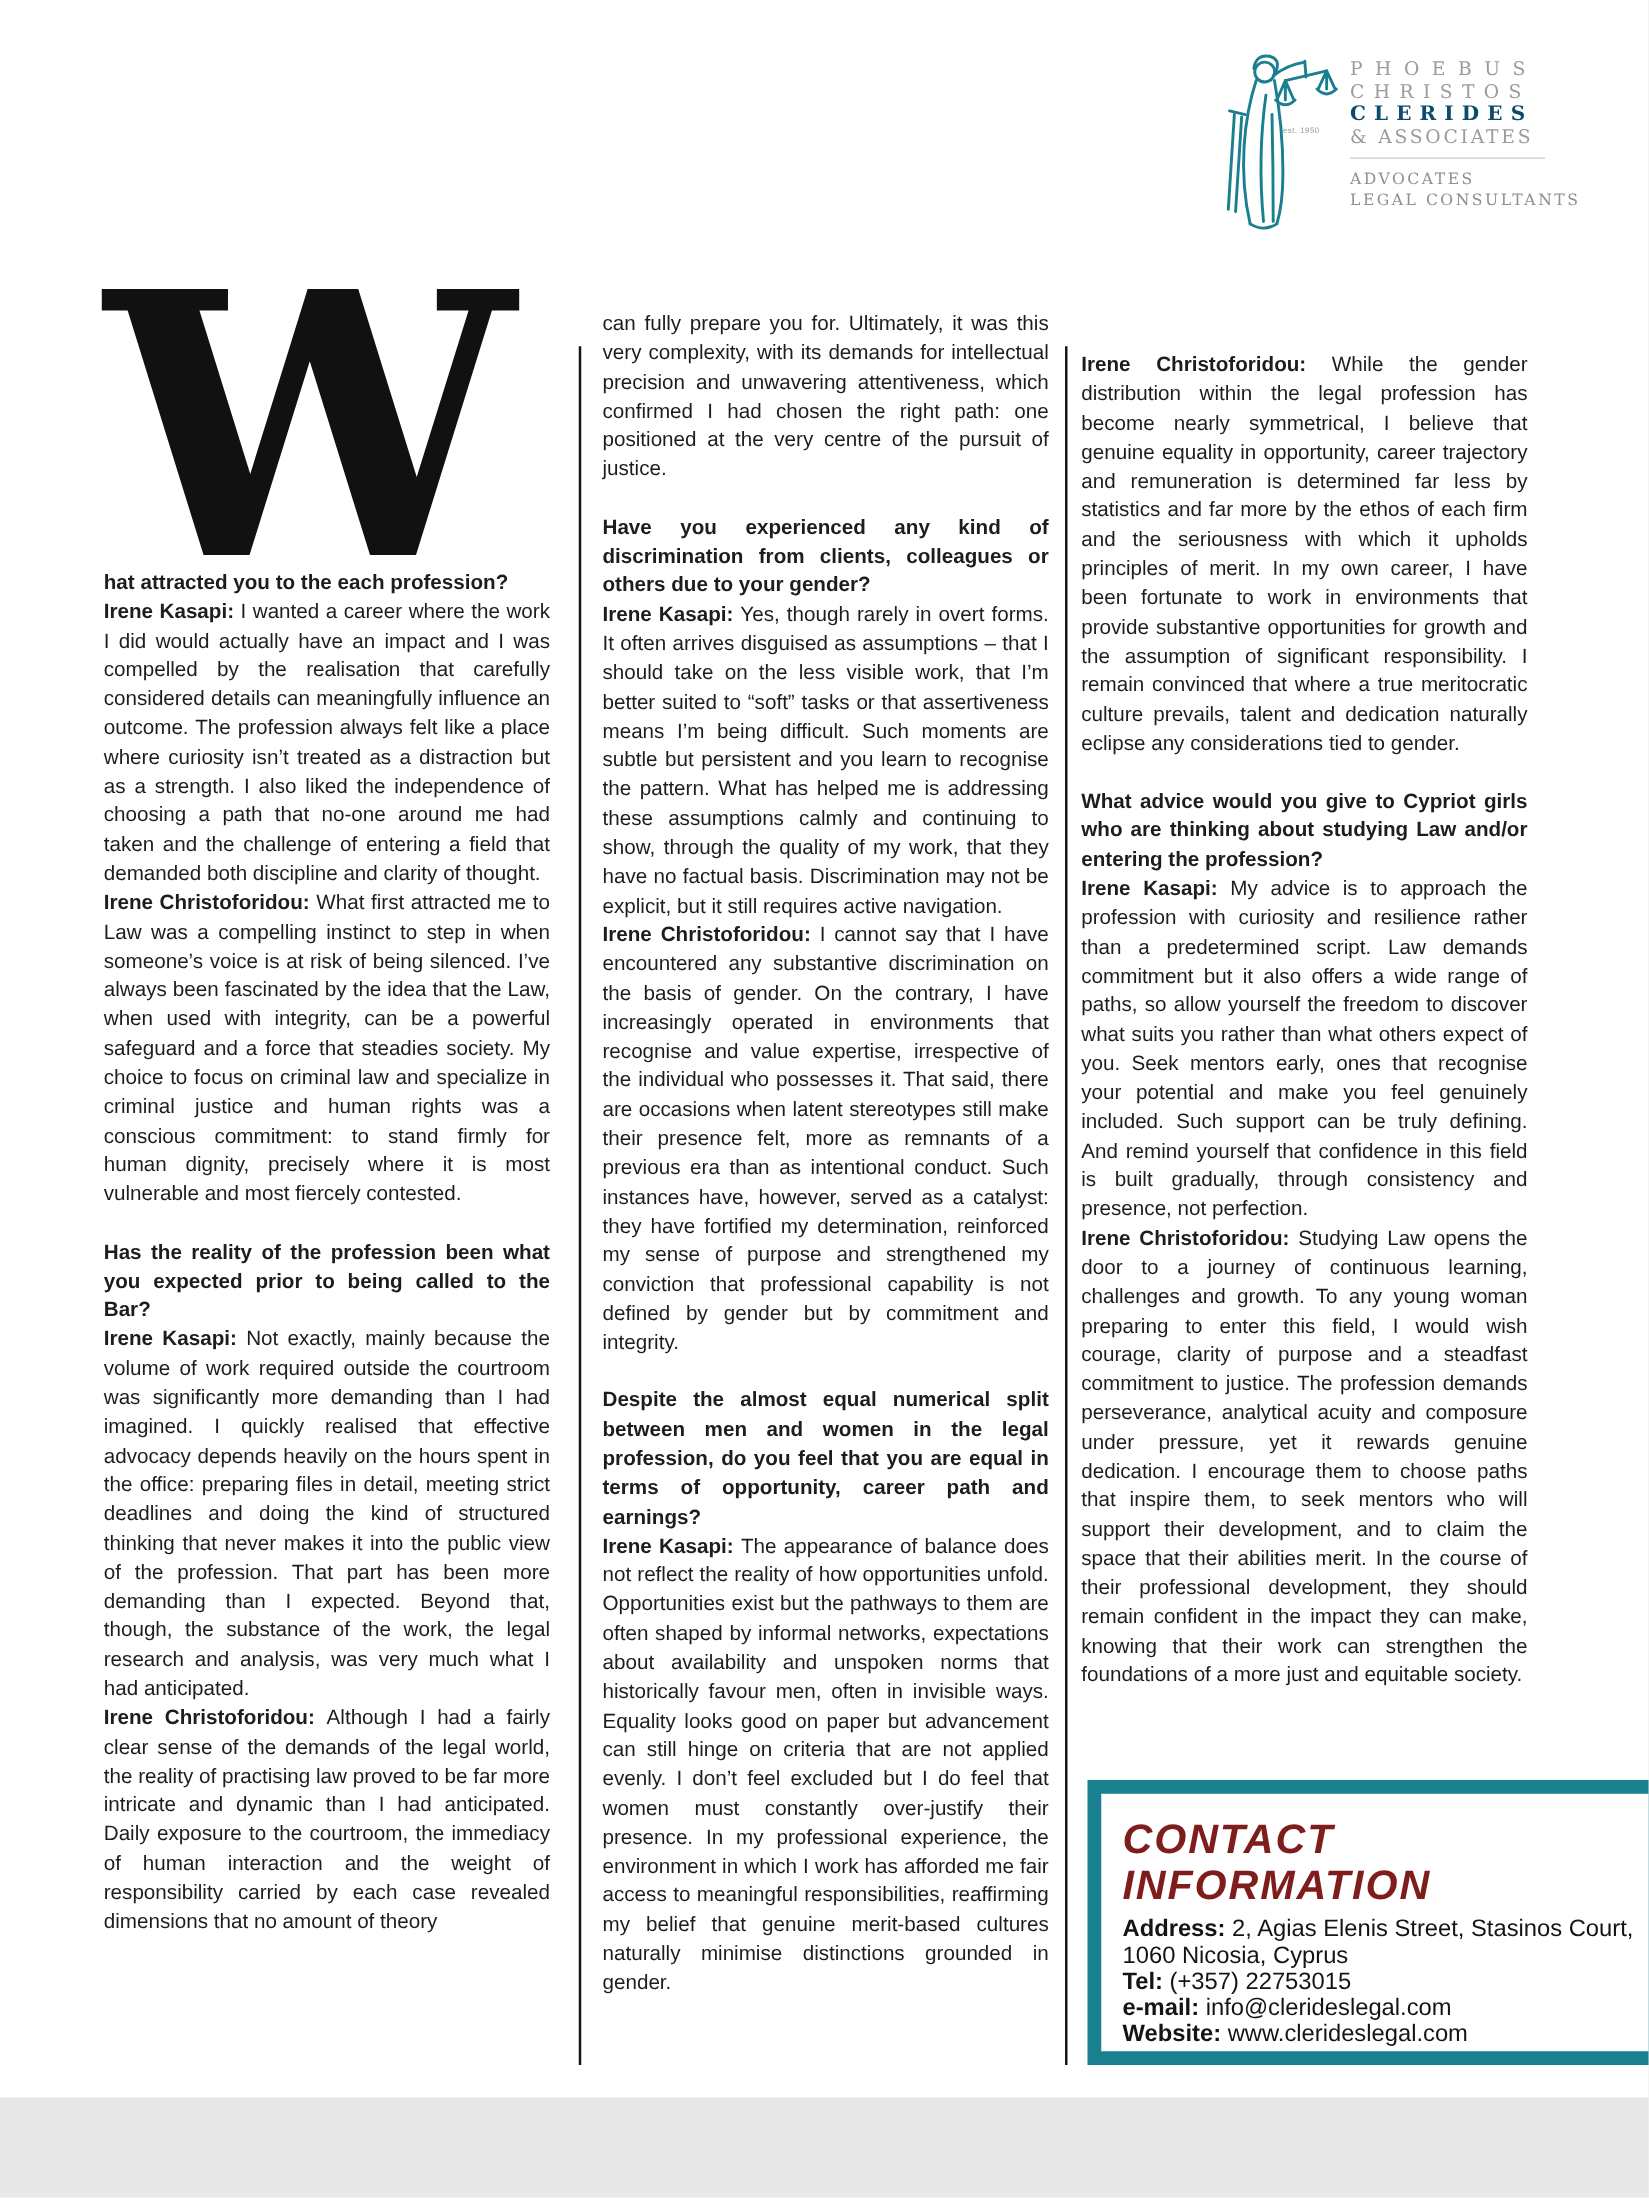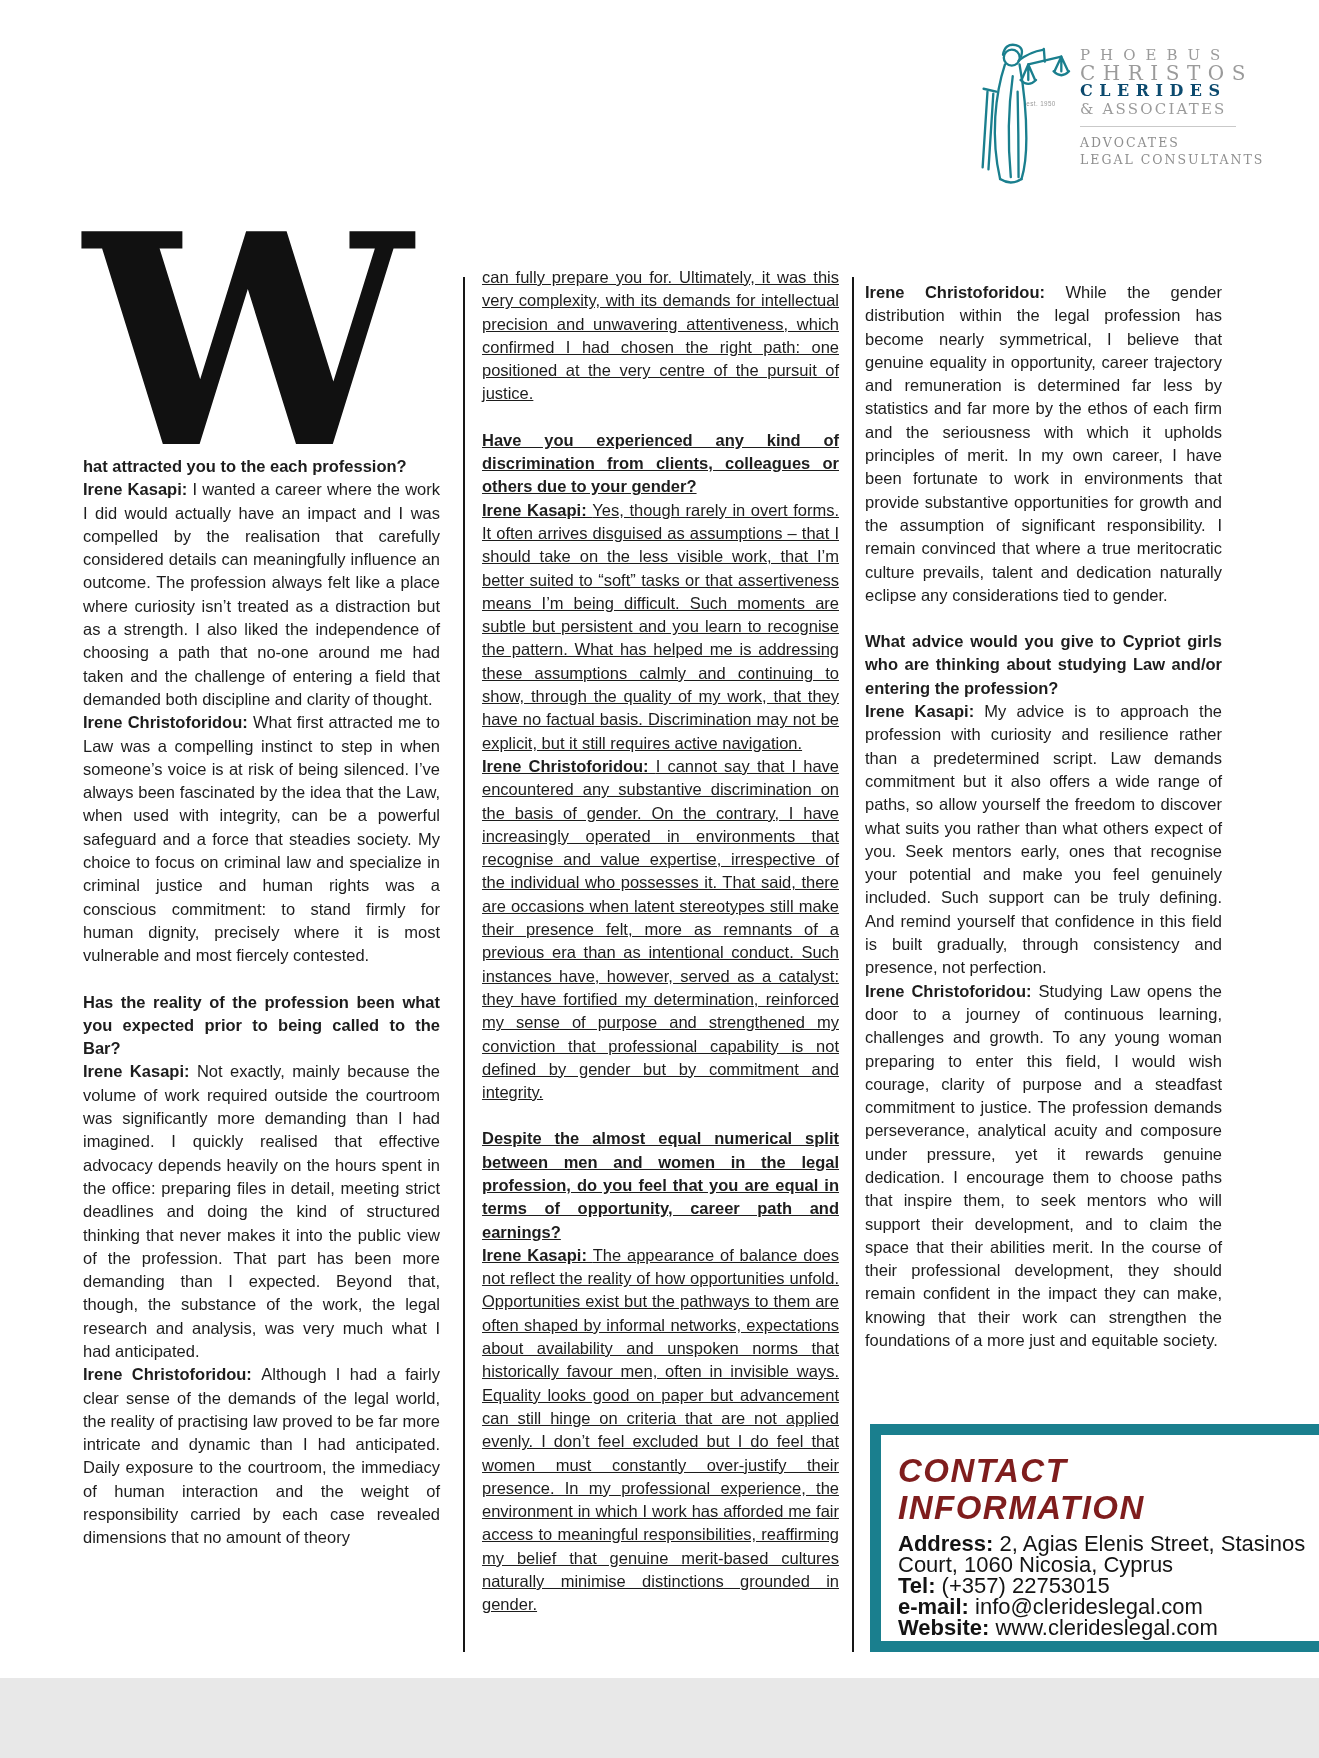--- a/index.html
+++ b/index.html
@@ -8,57 +8,57 @@
     background:#ffffff;overflow:hidden;
     font-family:"Liberation Sans",sans-serif;color:#1c1c1c;
   }
 
   
   .brand{position:absolute;left:970px;top:40px;display:flex;align-items:flex-start;}
   .brand svg{display:block;}
   .brand-text{width:158px;margin-left:8px;margin-top:6px;}
   .bline{font-family:"DejaVu Serif",serif;white-space:nowrap;}
   .l-phoebus{font-size:15px;line-height:18px;letter-spacing:10px;color:#9b9b9b;}
-  .l-christos{font-size:20px;line-height:18px;letter-spacing:7.5px;color:#9b9b9b;text-align:center;}
+  .l-christos{font-size:15px;line-height:18px;letter-spacing:7.5px;color:#9b9b9b;}
   .l-clerides{font-size:16px;line-height:18px;letter-spacing:6.5px;color:#0c4a6e;font-weight:700;}
   .l-assoc{font-size:15px;line-height:18px;letter-spacing:2.2px;color:#9b9b9b;}
   .brand-rule{border:0;border-top:1px solid #c9c9c9;margin:8px 0 7px 0;width:156px;}
   .l-tag{font-size:12.5px;line-height:17px;letter-spacing:2px;color:#8f8f8f;font-family:"DejaVu Serif",serif;}
 
   
   .dropcap{
     position:absolute;left:84px;top:238px;
     font-family:"DejaVu Serif",serif;font-weight:700;
     font-size:292px;line-height:208px;height:210px;color:#111;
     letter-spacing:-6px;
   }
 
   
   .col{position:absolute;width:357px;font-size:16.5px;line-height:23.3px;
        text-align:justify;hyphens:auto;-webkit-hyphens:auto;color:#1d1d1d;}
   .col1{left:83px;top:455px;}
-  .col2{left:482px;top:266px;text-decoration:underline;}
+  .col2{left:482px;top:248px;}
   .col3{left:865px;top:281px;}
   .block{margin:0;}
   .block.question{font-weight:700;margin-top:23px;}
   .col .block:first-child{margin-top:0;}
   .speaker{font-weight:700;}
 
   .vrule{position:absolute;top:277px;height:1375px;width:2px;background:#161616;}
   .vrule1{left:463px;}
   .vrule2{left:852px;}
 
   
   .contact{position:absolute;left:870px;top:1424px;right:-14px;height:228px;
            background:#1a7f8e;padding:11px;box-sizing:border-box;}
   .contact-inner{background:#ffffff;width:100%;height:100%;box-sizing:border-box;
                  padding:17px 8px 0 17px;}
   .contact-title{font-weight:700;font-style:italic;font-size:33px;line-height:37px;
                  letter-spacing:1.5px;color:#7f1d1d;transform-origin:left;}
-  .contact-rows{margin-top:7px;font-size:22px;line-height:21px;color:#141414;max-width:430px;}
+  .contact-rows{margin-top:7px;font-size:19px;line-height:21px;color:#141414;max-width:430px;}
   .crow{margin:0;}
   .row-label{font-weight:700;}
 
   
   .pagefooter{position:absolute;top:1686px;right:92px;white-space:nowrap;
               color:#222;display:flex;align-items:flex-end;}
   .f-site{font-family:"DejaVu Serif",serif;font-weight:700;font-size:16px;letter-spacing:1px;color:#1f1f1f;}
   .f-sep{color:#aaa;font-weight:300;margin:0 9px;font-size:19px;font-family:"Liberation Sans",sans-serif;}
   .f-mag{font-size:19.5px;letter-spacing:1px;color:#2e2e2e;}
   .f-num{font-family:"DejaVu Serif",serif;font-weight:700;font-size:17px;color:#1f1f1f;}

